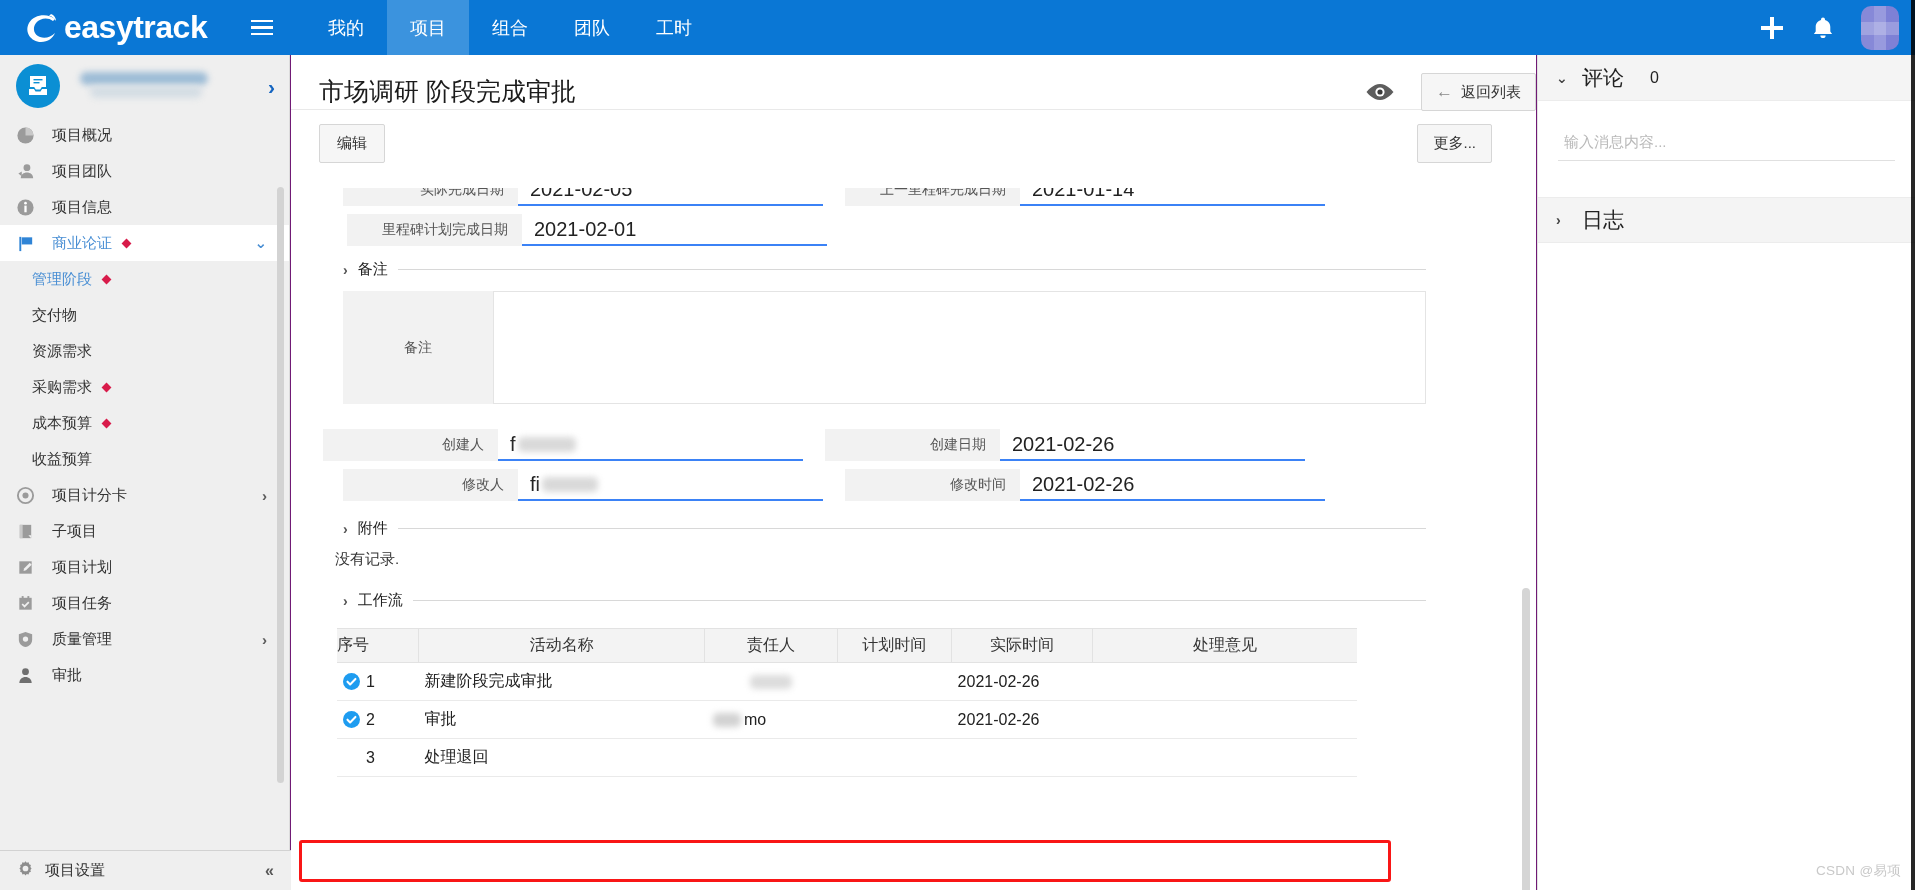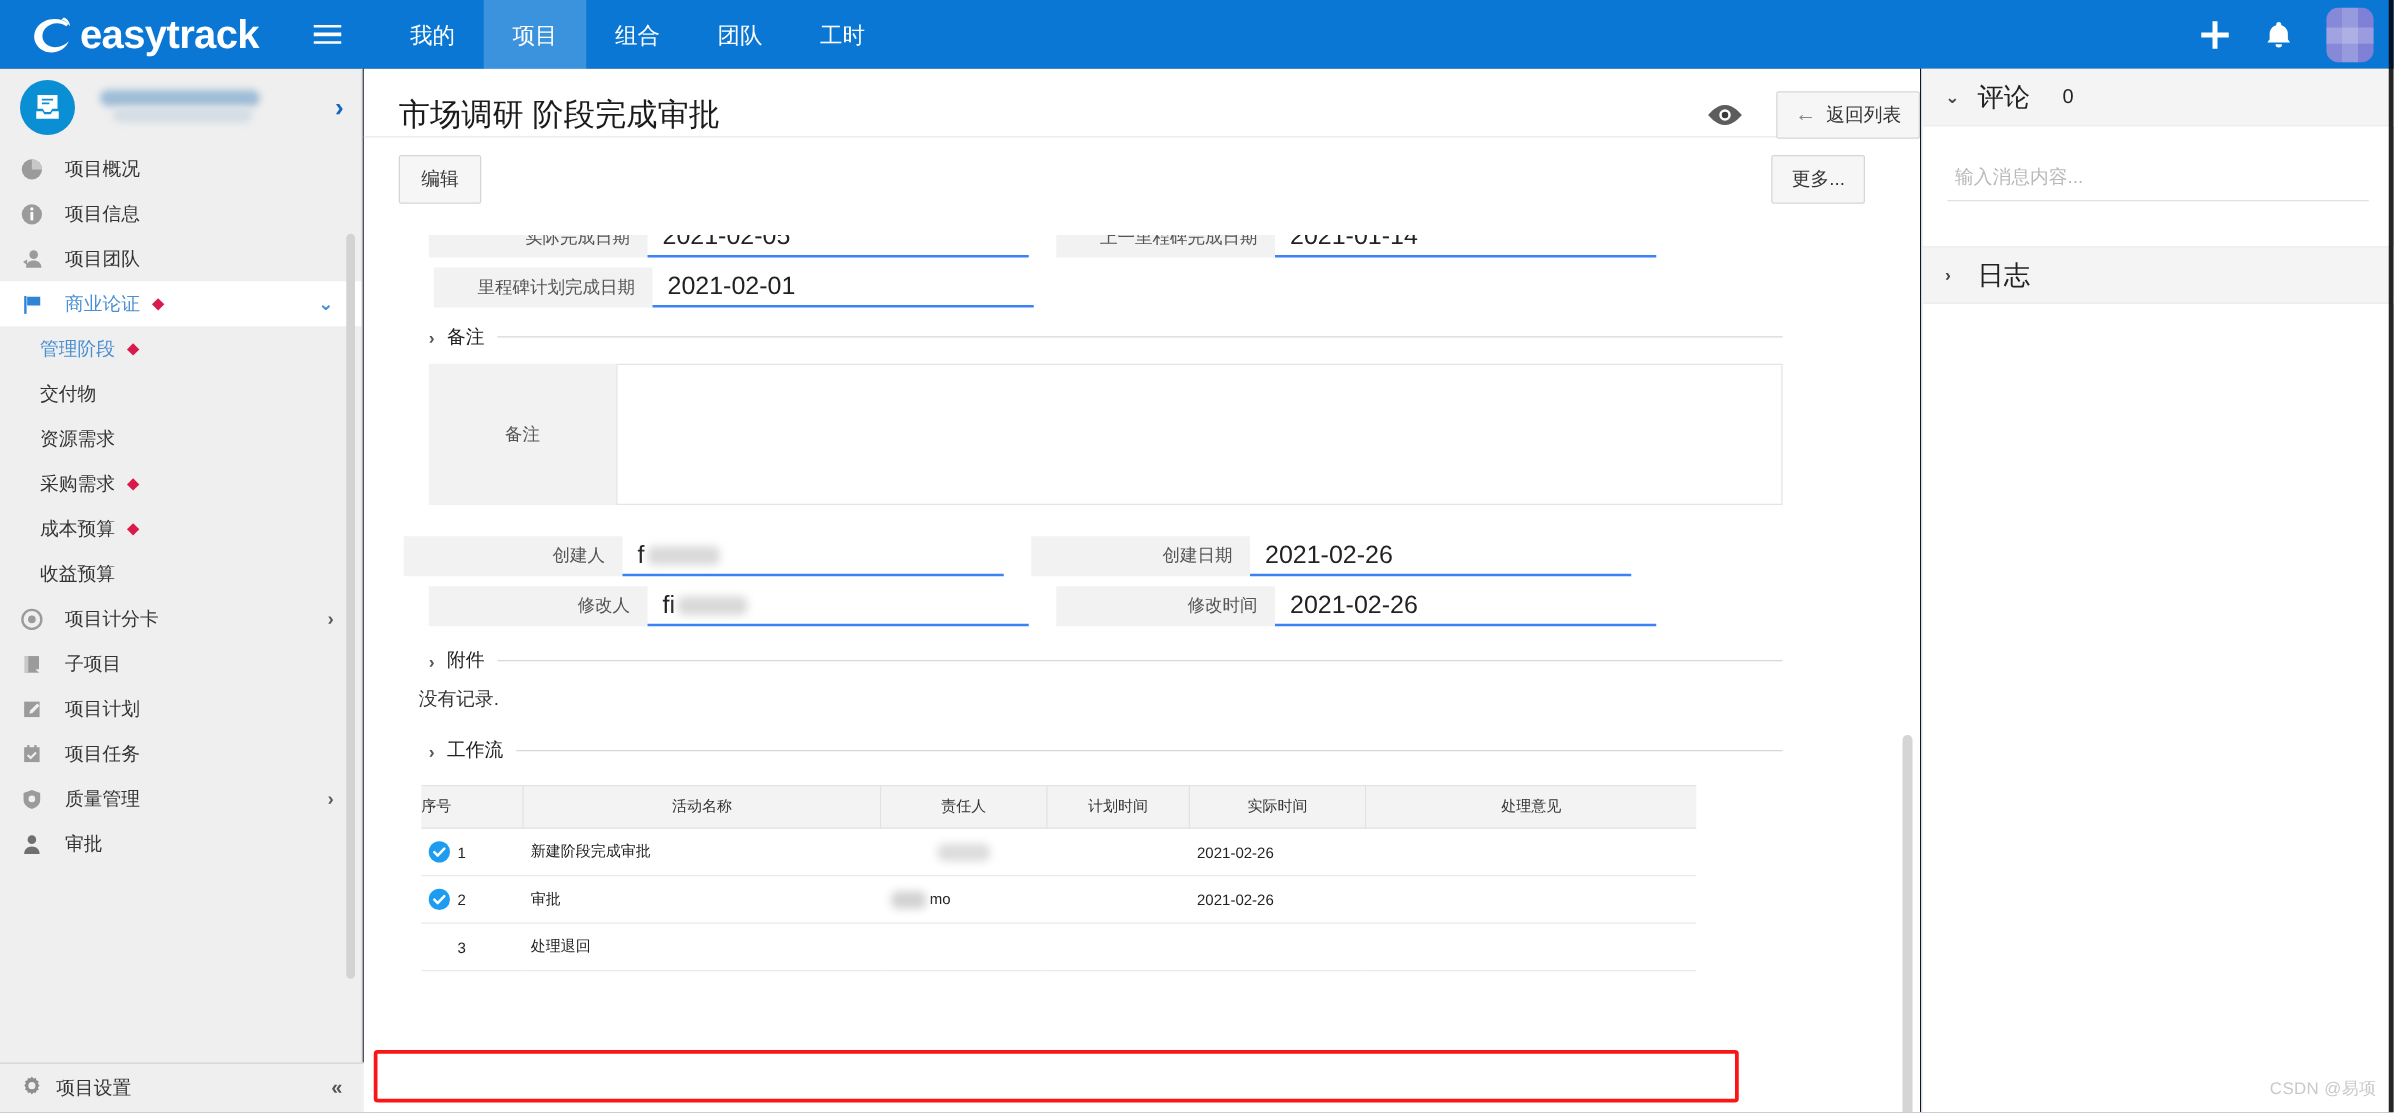--- a/index.html
+++ b/index.html
@@ -3,21 +3,21 @@
 <meta charset="utf-8">
 <style>
   * { box-sizing: border-box; }
   html, body {
     margin: 0; padding: 0;
     width: 1915px; height: 890px;
     overflow: hidden;
     background: #fff;
     font-family: "Liberation Sans", "DejaVu Sans", sans-serif;
   }
-  #app { position: relative; width: 1915px; height: 890px; overflow: hidden; background:#0f172a; }
+  #app { position: relative; width: 1915px; height: 890px; overflow: hidden; background:#701a75; }
 
   
   .topnav {
     position: absolute; left: 0; top: 0; width: 1915px; height: 55px;
     background: #0a77d5; display: flex; align-items: center;
   }
   .brand { display: flex; align-items: center; margin-left: 22px; width: 215px; }
   .brand-mark { width: 40px; height: 40px; position: relative; flex: none; }
   .brand-text { color: #fff; font-size: 32px; font-weight: 700; letter-spacing: -0.5px; margin-left: 2px; }
   .hamburger { width: 42px; height: 55px; display:flex; flex-direction:column; align-items:center; justify-content:center; gap:4px; cursor:pointer; margin-left: 4px;}
@@ -139,21 +139,21 @@
   .blurchip { display:inline-block; border-radius:5px; filter: blur(3.2px); }
 
   .empty-text { padding-left: 44px; font-size: 15px; color:#333; margin: 10px 0 14px 0; }
 
   .hl-box {
     position: absolute; left: 8px; top: 652px; width: 1092px; height: 42px;
     border: 3px solid #f91616; border-radius: 3px; pointer-events: none;
   }
 
   
-  .wtable { width: 1020px; margin-left: 46px; border-collapse: collapse; font-size: 12px; }
+  .wtable { width: 1020px; margin-left: 46px; border-collapse: collapse; font-size: 16px; }
   .wtable thead th {
     background: #f3f3f3; color:#333; font-weight: normal; height: 34px;
     border-right: 1px solid #e2e2e2; border-bottom: 1px solid #e2e2e2; border-top:1px solid #e2e2e2;
   }
   .wtable thead th:last-child { border-right: none; }
   .wtable tbody td {
     height: 38px; border-bottom: 1px solid #eaeaea; color: #222; padding: 0 6px;
   }
   .c-seq { width: 74px; text-align: left; padding-left: 0 !important; }
   .c-act { width: 260px; }
@@ -269,38 +269,38 @@
           <svg width="19" height="19" viewBox="0 0 20 20">
               <circle cx="10" cy="10" r="8.5" fill="#9b9b9b"></circle>
               <path d="M10 10 V1.5 A8.5 8.5 0 0 1 18.5 10 Z" fill="#c8c8c8"></path>
             </svg>
         </span>
         <span class="nlabel">项目概况</span>
       </div>
 
       <div class="navitem">
         <span class="nicon">
-          <svg width="19" height="19" viewBox="0 0 20 20">
-              <circle cx="10" cy="10" r="8.5" fill="#9b9b9b"></circle>
-              <rect x="8.8" y="8" width="2.4" height="7" fill="#fff"></rect>
-              <circle cx="10" cy="5.4" r="1.4" fill="#fff"></circle>
-            </svg>
-        </span>
-        <span class="nlabel">项目信息</span>
-      </div>
-
-      <div class="navitem">
-        <span class="nicon">
           <svg width="20" height="19" viewBox="0 0 20 20">
               <circle cx="11" cy="6" r="3.6" fill="#9b9b9b"></circle>
               <path d="M4.5 17 c0-3.8 3-6 6.5-6 s6.5 2.2 6.5 6 z" fill="#9b9b9b"></path>
               <path d="M2 12 l3.5-2 v5 z" fill="#9b9b9b"></path>
             </svg>
         </span>
         <span class="nlabel">项目团队</span>
+      </div>
+
+      <div class="navitem">
+        <span class="nicon">
+          <svg width="19" height="19" viewBox="0 0 20 20">
+              <circle cx="10" cy="10" r="8.5" fill="#9b9b9b"></circle>
+              <rect x="8.8" y="8" width="2.4" height="7" fill="#fff"></rect>
+              <circle cx="10" cy="5.4" r="1.4" fill="#fff"></circle>
+            </svg>
+        </span>
+        <span class="nlabel">项目信息</span>
       </div>
 
       <div class="navitem white blue">
         <span class="nicon">
           <svg width="20" height="19" viewBox="0 0 20 20">
               <rect x="3" y="3" width="2" height="15" fill="#2f84d6"></rect>
               <path d="M5.5 3.5 h11 v7.5 h-11 z" fill="#2f84d6"></path>
             </svg>
         </span>
         <span class="nlabel">商业论证</span>

